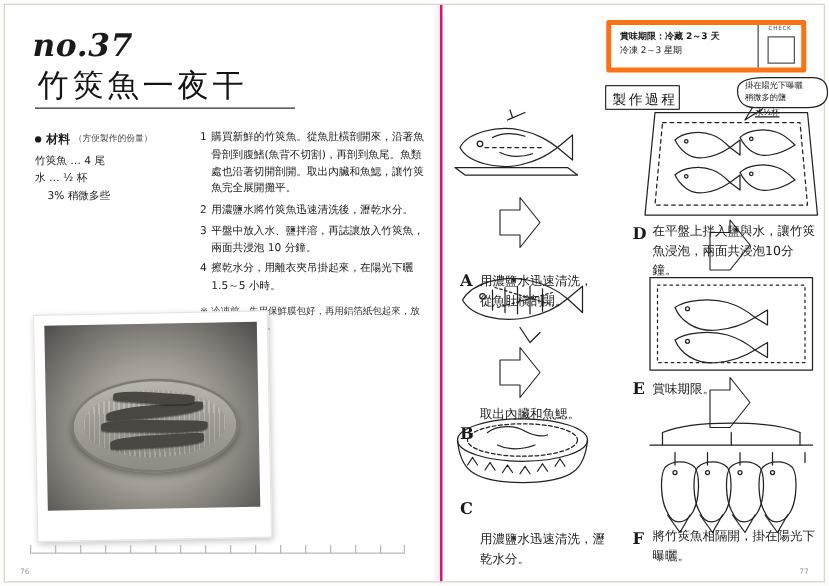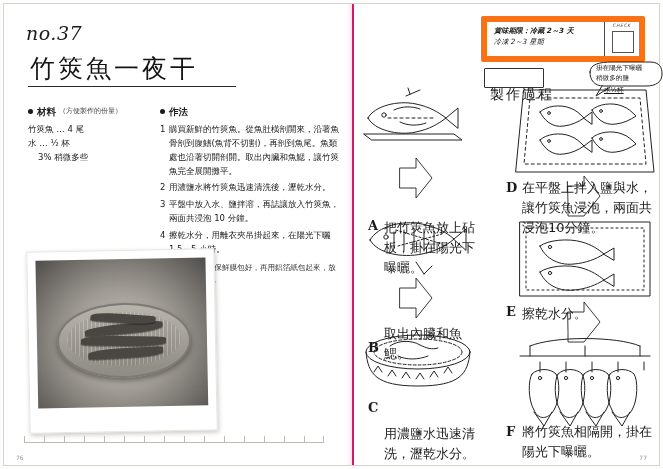--- a/index.html
+++ b/index.html
@@ -34,21 +34,21 @@
   }
 
   
   .left{
     position:absolute;left:0;top:0;width:352px;height:469px;
   }
   .no-label{
     position:absolute;left:26px;top:22px;
     font-family:"DejaVu Serif","Liberation Serif",serif;
     font-style:italic;
-    font-size:19px;font-weight:400;letter-spacing:.5px;
+    font-size:25px;font-weight:700;letter-spacing:.5px;
   }
   .title-cn{
     position:absolute;left:30px;top:52px;
     font-size:25px;letter-spacing:3px;
     font-family:"DejaVu Sans","Liberation Sans",sans-serif;
     font-weight:500;
     color:#141414;
   }
   .title-underline{
     position:absolute;left:28px;top:86px;width:208px;height:1px;
@@ -123,53 +123,53 @@
   .folio-left{
     position:absolute;left:16px;bottom:8px;font-size:6px;color:#999;
   }
 
   
   .right{
     position:absolute;left:354px;top:0;width:309px;height:469px;
   }
   .info-box{
     position:absolute;right:18px;top:16px;width:152px;height:34px;
-    border:6px solid #f97316;border-radius:2px;
+    border:4px solid #f97316;border-radius:2px;
     background:#fff;
-    display:flex;align-items:stretch;font-style:italic;
+    display:flex;align-items:stretch;
   }
   .info-box .txt{
     flex:1;padding:4px 5px 0 7px;font-size:7.2px;line-height:1.5;
   }
   .info-box .txt .hd{font-weight:700;}
   .info-box .chk{
     width:34px;border-left:1px solid #4a4a4a;position:relative;
   }
   .info-box .chk .lbl{
     position:absolute;top:1px;left:0;right:0;text-align:center;font-size:4.6px;color:#555;letter-spacing:.5px;
   }
   .info-box .chk .sq{
     position:absolute;left:7px;top:9px;width:20px;height:20px;border:1px solid #555;
   }
 
   .proc-title{
-    position:absolute;left:136px;top:86px;font-size:14px;letter-spacing:2px;
+    position:absolute;left:136px;top:72px;font-size:11px;letter-spacing:2px;
   }
   .proc-title-box{
     position:absolute;left:130px;top:68px;width:58px;height:18px;
     border:1px solid #333;border-radius:1px;
   }
 
   .sk{position:absolute;}
   .step-letter{
     font-family:"DejaVu Serif","Liberation Serif",serif;
     font-size:13px;font-weight:700;
   }
   .cap{
-    font-size:13px;line-height:1.55;color:#1a1a1a;
+    font-size:10px;line-height:1.55;color:#1a1a1a;
   }
   .folio-right{
     position:absolute;right:16px;bottom:8px;font-size:6px;color:#999;
   }
   svg{display:block;overflow:visible;}
 </style>
 </head>
 <body>
 
 <div class="page">
@@ -188,24 +188,20 @@
         <span class="dot"></span>
         <span>材料</span>
         <span class="sub">（方便製作的份量）</span>
       </div>
       <div class="mat-line">竹筴魚 … 4 尾</div>
       <div class="mat-line">水 … ½ 杯</div>
       <div class="mat-line indent">3% 稍微多些</div>
     </div>
 
     <div class="col-steps">
-      <div class="sec-head">
-        <span class="dot"></span>
-        <span>作法</span>
-      </div>
       <div class="step">
         <span class="n">1</span>
         <span class="t">購買新鮮的竹筴魚。從魚肚橫剖開來，沿著魚骨剖到腹鰭(魚背不切割)，再剖到魚尾。魚類處也沿著切開剖開。取出內臟和魚鰓，讓竹筴魚完全展開攤平。</span>
       </div>
       <div class="step">
         <span class="n">2</span>
         <span class="t">用濃鹽水將竹筴魚迅速清洗後，瀝乾水分。</span>
       </div>
       <div class="step">
         <span class="n">3</span>
@@ -374,32 +370,32 @@
     </svg>
 
     <div style="position:absolute;left:601px;"></div>
     <div class="cap" style="position:absolute;left:242px;top:64px;width:64px;line-height:1.45;font-size:6.6px;">
       <div>掛在陽光下曝曬</div>
       <div>稍微多的鹽</div>
       <div style="margin-top:3px;margin-left:8px;text-decoration:underline;">水½杯</div>
     </div>
 
     <div class="step-letter" style="position:absolute;left:14px;top:218px;">A</div>
-    <div class="cap" style="position:absolute;left:30px;top:218px;width:92px;">把竹筴魚放上砧板，掛在陽光下曝曬。</div>
+    <div class="cap" style="position:absolute;left:30px;top:218px;width:92px;">用濃鹽水迅速清洗，從魚肚橫剖開。</div>
 
     <div class="step-letter" style="position:absolute;left:14px;top:340px;">B</div>
     <div class="cap" style="position:absolute;left:30px;top:324px;width:96px;">取出內臟和魚鰓。</div>
 
     <div class="step-letter" style="position:absolute;left:14px;top:400px;">C</div>
     <div class="cap" style="position:absolute;left:30px;top:398px;width:100px;margin-top:26px;">用濃鹽水迅速清洗，瀝乾水分。</div>
 
     <div class="step-letter" style="position:absolute;left:152px;top:180px;">D</div>
     <div class="cap" style="position:absolute;left:168px;top:178px;width:132px;">在平盤上拌入鹽與水，讓竹筴魚浸泡，兩面共浸泡10分鐘。</div>
 
     <div class="step-letter" style="position:absolute;left:152px;top:304px;">E</div>
-    <div class="cap" style="position:absolute;left:168px;top:304px;width:120px;">擦乾水分。</div>
+    <div class="cap" style="position:absolute;left:168px;top:304px;width:120px;">賞味期限。</div>
 
     <div class="step-letter" style="position:absolute;left:152px;top:424px;">F</div>
     <div class="cap" style="position:absolute;left:168px;top:422px;width:130px;">將竹筴魚相隔開，掛在陽光下曝曬。</div>
 
     <div class="folio-right">77</div>
   </div>
 </div>
 
 </body></html>

